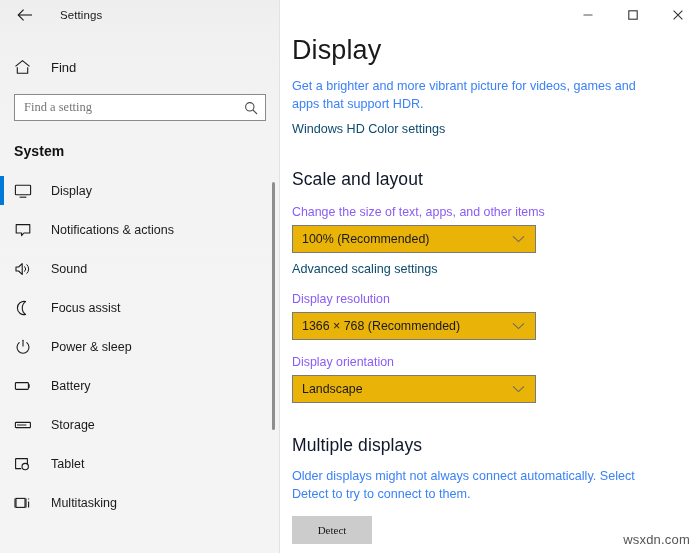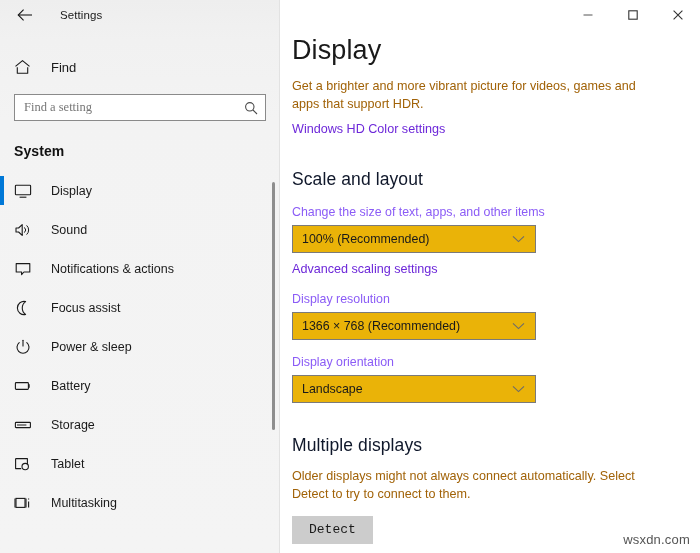--- a/index.html
+++ b/index.html
@@ -209,30 +209,30 @@
     font-size: 27px;
     font-weight: normal;
     color: #1a1a1a;
     margin: 6px 0 0 0;
     line-height: 1.1;
     letter-spacing: .1px;
   }
 
   .body-text {
     font-size: 12.6px;
-    color: #a16207;
+    color: #3b82f6;
     line-height: 1.45;
     margin: 11px 0 0 0;
     max-width: 372px;
   }
 
   .link {
     display: inline-block;
     font-size: 12.6px;
-    color: #6d28d9;
+    color: #0c4a6e;
     text-decoration: none;
     margin-top: 9px;
     cursor: default;
   }
 
   .group-title {
     font-size: 17.5px;
     font-weight: normal;
     color: #0f172a;
     margin: 32px 0 0 0;
@@ -272,22 +272,22 @@
     display: flex;
   }
 
   .detect-btn {
     margin-top: 12px;
     min-width: 80px;
     height: 28px;
     padding: 0 16px;
     background: #cccccc;
     border: 1px solid #cccccc;
-    font-family: Liberation Mono, monospace;
-    font-size: 13px;
+    font-family: Liberation Serif, serif;
+    font-size: 11px;
     color: #1a1a1a;
     box-sizing: border-box;
     cursor: default;
     display: inline-flex;
     align-items: center;
     justify-content: center;
   }
 
   .watermark {
     position: absolute;
@@ -348,36 +348,36 @@
             <path d="M5.6 14.2 H12.4" fill="none" stroke="#1a1a1a" stroke-width="1.1"></path>
           </svg>
         </span>
         <span class="nav-label">Display</span>
       </div>
 
       <div class="nav-item">
 
         <span class="nav-ico">
           <svg width="18" height="16" viewBox="0 0 18 16" aria-hidden="true">
+            <path d="M2.2 2.6 H15.8 V11 H9.9 L7.6 13.6 V11 H2.2 Z" fill="none" stroke="#1a1a1a" stroke-width="1.1" stroke-linejoin="round"></path>
+          </svg>
+        </span>
+        <span class="nav-label">Notifications &amp; actions</span>
+      </div>
+
+      <div class="nav-item">
+
+        <span class="nav-ico">
+          <svg width="18" height="16" viewBox="0 0 18 16" aria-hidden="true">
             <path d="M2 6 H4.6 L8.2 2.6 V13.4 L4.6 10 H2 Z" fill="none" stroke="#1a1a1a" stroke-width="1.1" stroke-linejoin="round"></path>
             <path d="M10.4 5.4 A3.6 3.6 0 0 1 10.4 10.6" fill="none" stroke="#1a1a1a" stroke-width="1"></path>
             <path d="M12.6 3.4 A6.2 6.2 0 0 1 12.6 12.6" fill="none" stroke="#1a1a1a" stroke-width="1"></path>
           </svg>
         </span>
         <span class="nav-label">Sound</span>
-      </div>
-
-      <div class="nav-item">
-
-        <span class="nav-ico">
-          <svg width="18" height="16" viewBox="0 0 18 16" aria-hidden="true">
-            <path d="M2.2 2.6 H15.8 V11 H9.9 L7.6 13.6 V11 H2.2 Z" fill="none" stroke="#1a1a1a" stroke-width="1.1" stroke-linejoin="round"></path>
-          </svg>
-        </span>
-        <span class="nav-label">Notifications &amp; actions</span>
       </div>
 
       <div class="nav-item">
 
         <span class="nav-ico">
           <svg width="18" height="16" viewBox="0 0 18 16" aria-hidden="true">
             <path d="M11.6 1.6 A6.6 6.6 0 1 0 11.6 14.4 A7.8 7.8 0 0 1 11.6 1.6 Z" fill="none" stroke="#1a1a1a" stroke-width="1.1" stroke-linejoin="round"></path>
           </svg>
         </span>
         <span class="nav-label">Focus assist</span>

